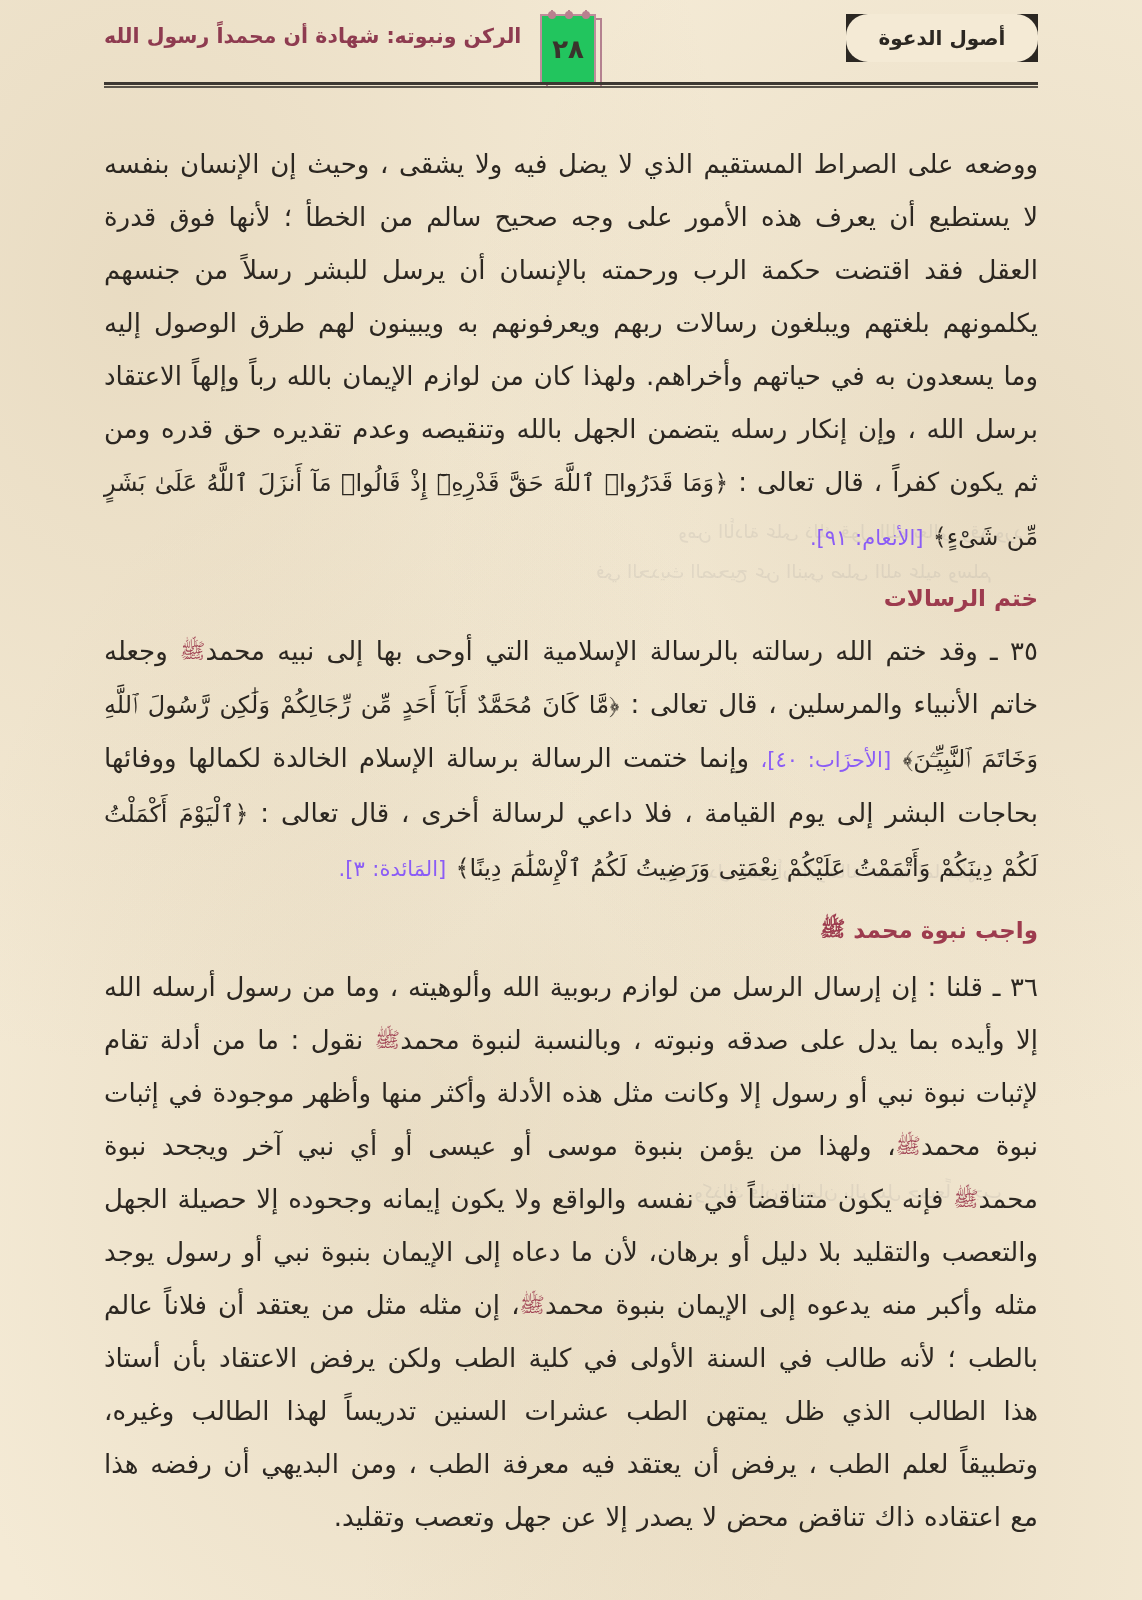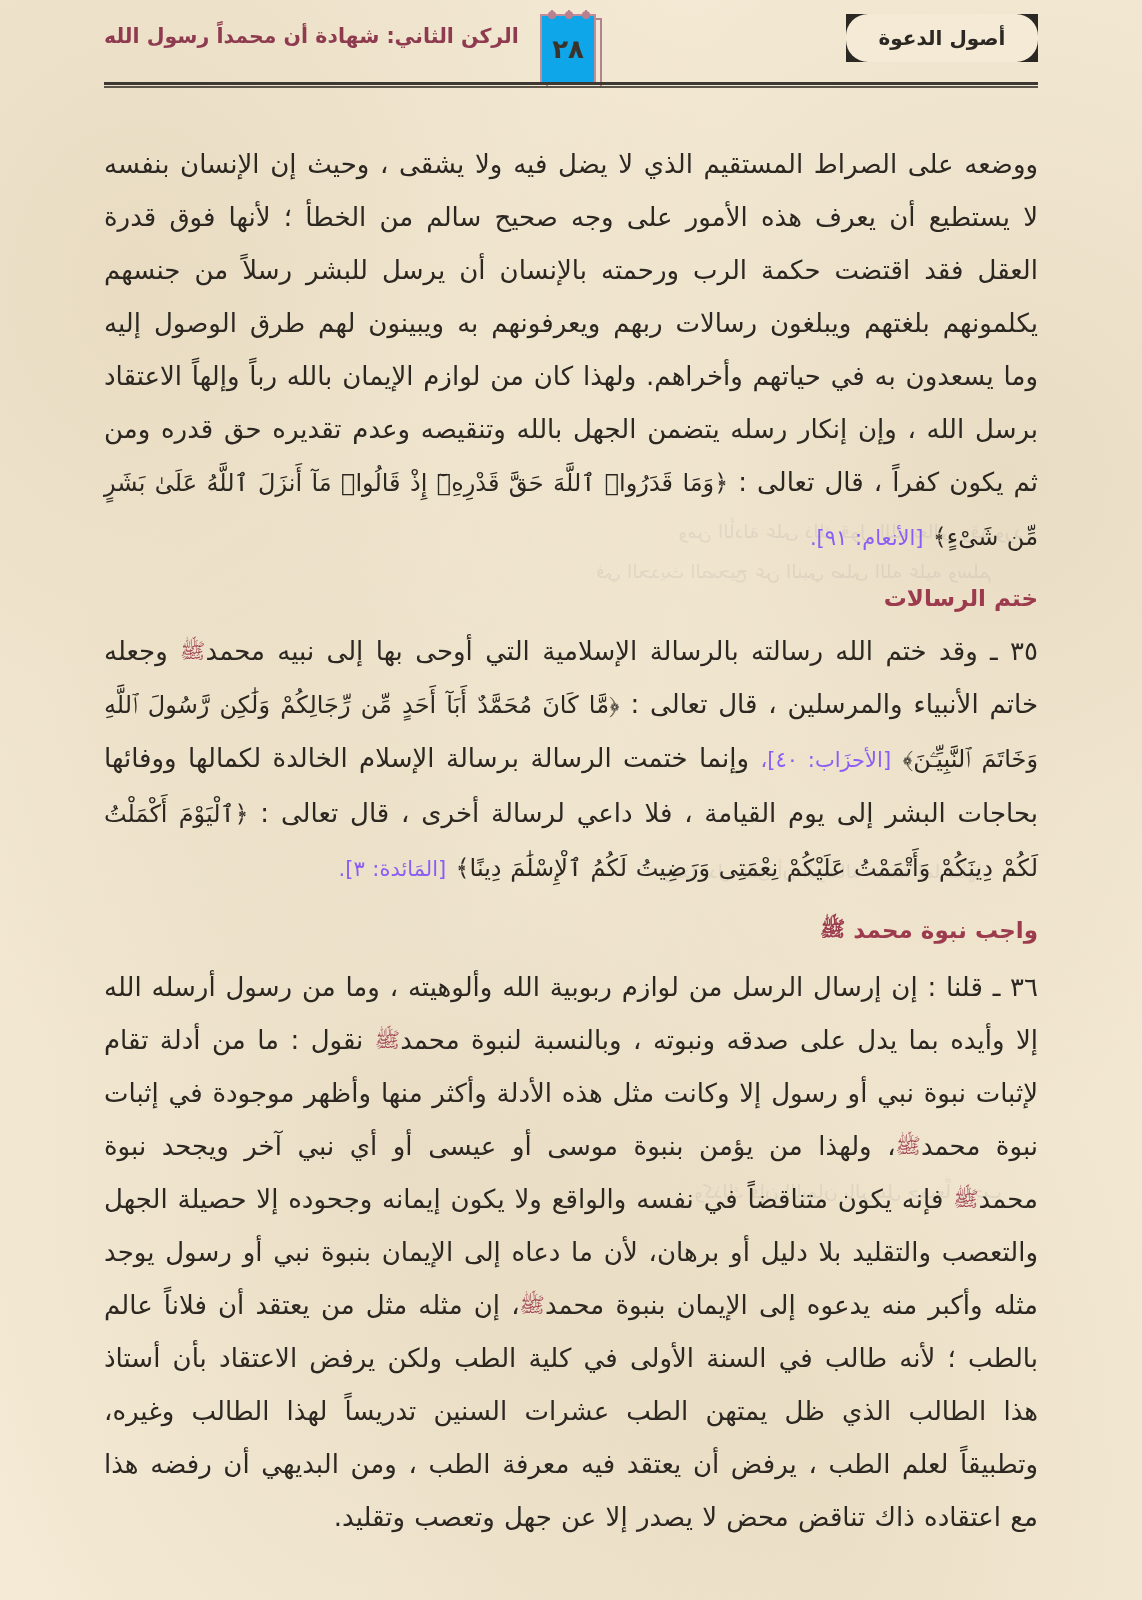--- a/index.html
+++ b/index.html
@@ -123,21 +123,21 @@
     border: 2px solid #b4818f;
     box-sizing: border-box;
   }
   .page-number-box .card {
     position: absolute;
     left: 0;
     top: 4px;
     width: 56px;
     height: 70px;
     border: 2px solid #c08d9b;
-    background: #0ea5e9;
+    background: #22c55e;
     box-sizing: border-box;
     display: flex;
     align-items: center;
     justify-content: center;
   }
   .page-number-box .num {
     font-size: 26px;
     font-weight: bold;
     color: #3a332c;
     letter-spacing: 1px;
@@ -225,21 +225,21 @@
 <div class="bleed" style="top:1180px; right:140px;">وكذلك فإن الإيمان بالرسل جميعاً واجب</div>
 
 <div class="page">
 
   <div class="page-header">
 
     <div class="header-title-badge">
       <div class="pill">أصول الدعوة</div>
     </div>
 
-    <div class="header-chapter">الركن الثاني: شهادة أن محمداً رسول الله</div>
+    <div class="header-chapter">الركن ونبوته: شهادة أن محمداً رسول الله</div>
 
     <div class="page-number-box">
       <div class="shadow"></div>
       <div class="card">
         <span class="num">٢٨</span>
       </div>
       <div class="rings">
         <i></i>
           <i></i>
           <i></i>

